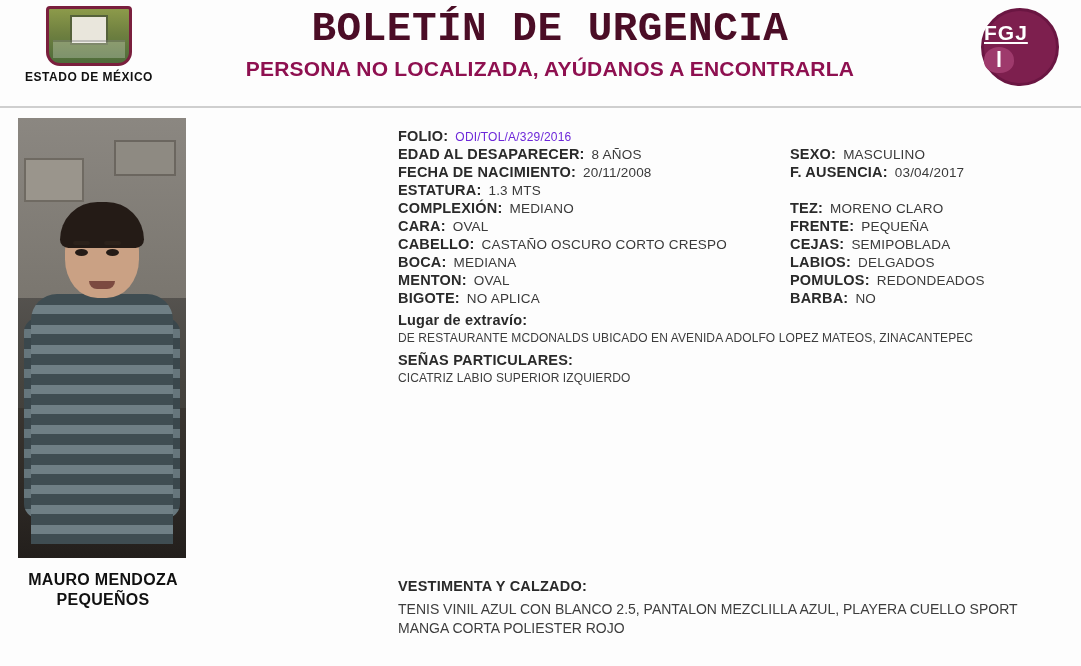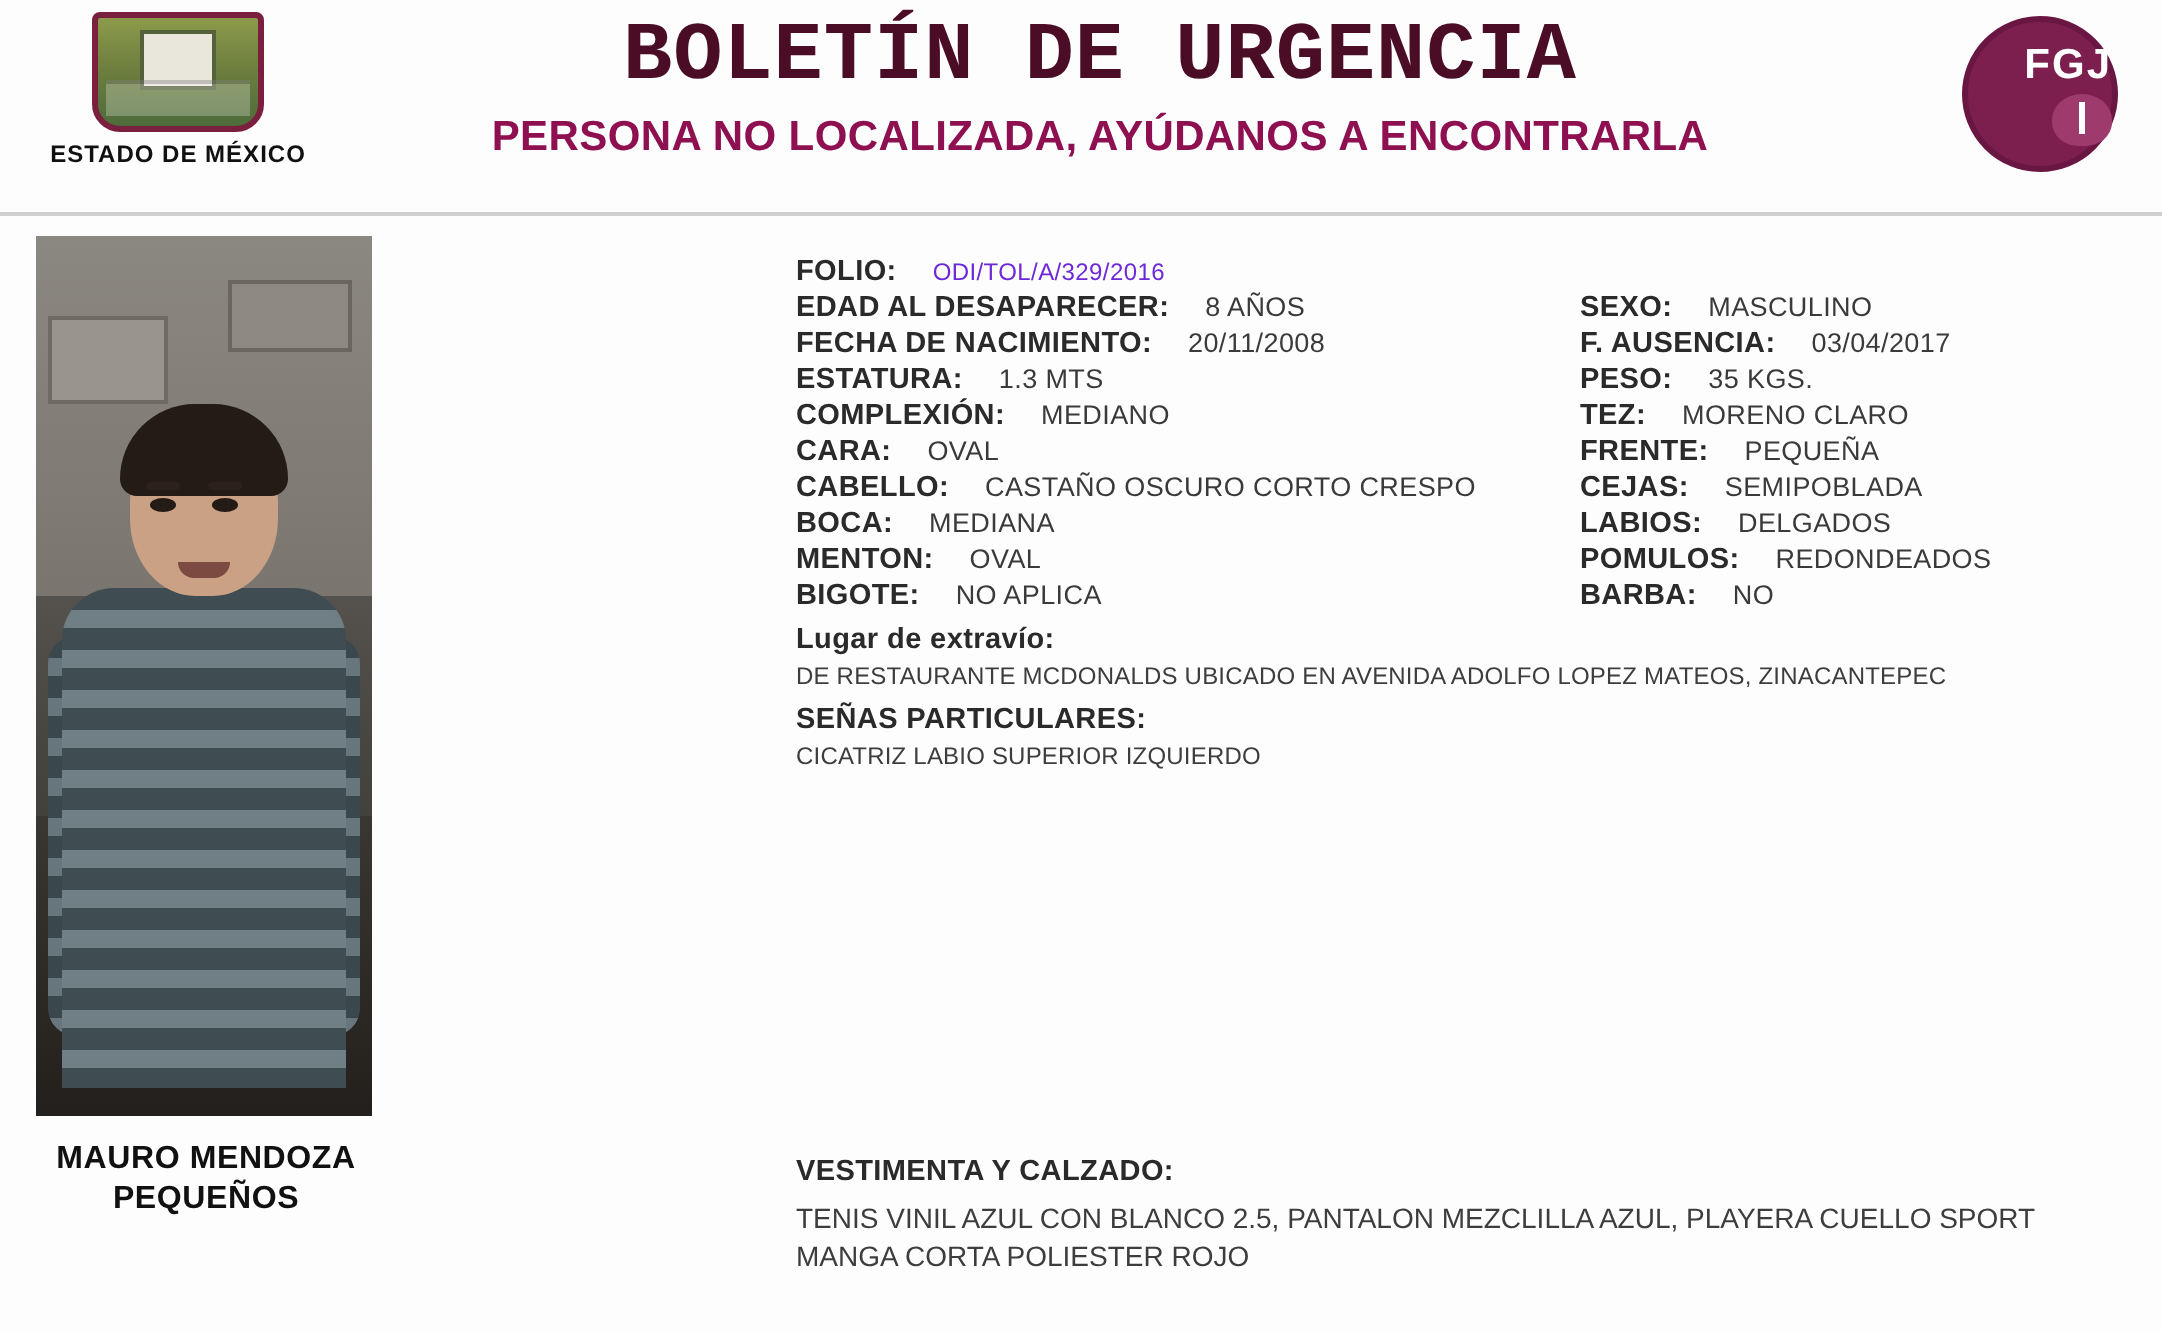--- a/index.html
+++ b/index.html
@@ -60,22 +60,23 @@
   .title-sub {
     margin-top:6px;
     font-size:21px; font-weight:bold; color:#8e1050; letter-spacing:.2px;
   }
   .fgj {
     position:absolute; right:22px; top:8px;
     width:78px; height:78px; border-radius:50%;
     background:#7d1f4e;
     border:3px solid #6a1642;
     color:#fff;
-    display:flex; flex-direction:column; align-items:flex-end; justify-content:flex-start;
+    display:flex; flex-direction:column; align-items:flex-start; justify-content:flex-start;
     padding-top:10px;
+    text-decoration:underline;
   }
   .fgj-text { font-size:21px; font-weight:bold; letter-spacing:1px; }
   .fgj-sub {
     margin-top:2px; width:30px; height:26px;
     border-radius:50% 50% 45% 45%;
     background:#9e3a6c;
     position:relative;
   }
   .fgj-sub:after{
     content:"";
@@ -163,21 +164,21 @@
   .fields { position:absolute; left:398px; top:128px; width:660px; }
   .row { display:flex; margin-bottom:2px; }
   .col-left  { width:392px; }
   .col-right { width:268px; }
   .lbl {
     font-size:14.5px; font-weight:bold; color:#2a2a2a; letter-spacing:.2px;
   }
   .val {
     font-size:13.5px; color:#3a3a3a; letter-spacing:.2px;
   }
-  .pair { display:flex; align-items:baseline; gap:18px; }
+  .pair { display:flex; align-items:baseline; gap:7px; }
   .folio .val { font-size:12px; color:#6d28d9; }
   .block { margin-top:6px; }
   .block .lbl { display:block; }
   .block .txt {
     display:block; font-size:12px; color:#3d3d3d; margin-top:2px; line-height:1.35;
     letter-spacing:.1px;
   }
   .bottom {
     position:absolute; left:398px; top:578px; width:660px;
   }
@@ -264,24 +265,20 @@
         <span class="lbl">F. AUSENCIA:</span>
         <span class="val">03/04/2017</span>
       </div>
     </div>
 
     <div class="row">
       <div class="col-left pair">
         <span class="lbl">ESTATURA:</span>
         <span class="val">1.3 MTS</span>
       </div>
-      <div class="col-right pair">
-        <span class="lbl">PESO:</span>
-        <span class="val">35 KGS.</span>
-      </div>
     </div>
 
     <div class="row">
       <div class="col-left pair">
         <span class="lbl">COMPLEXIÓN:</span>
         <span class="val">MEDIANO</span>
       </div>
       <div class="col-right pair">
         <span class="lbl">TEZ:</span>
         <span class="val">MORENO CLARO</span>

